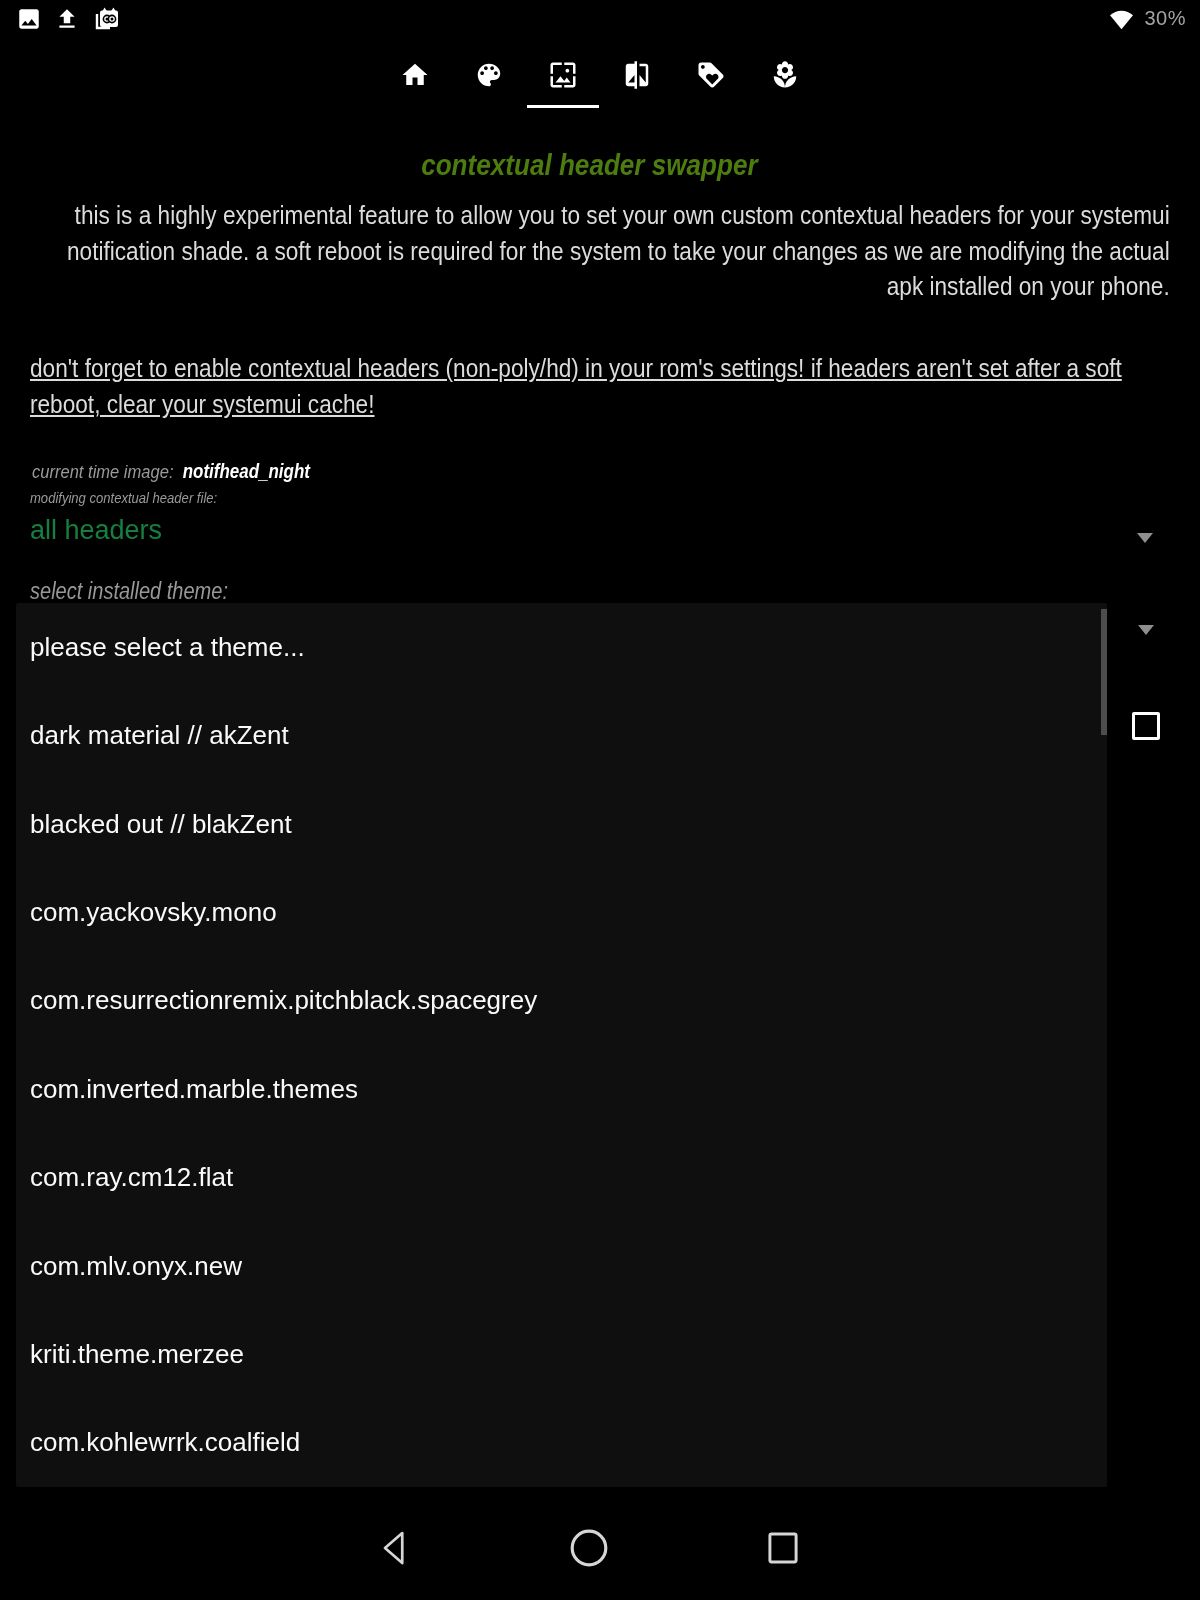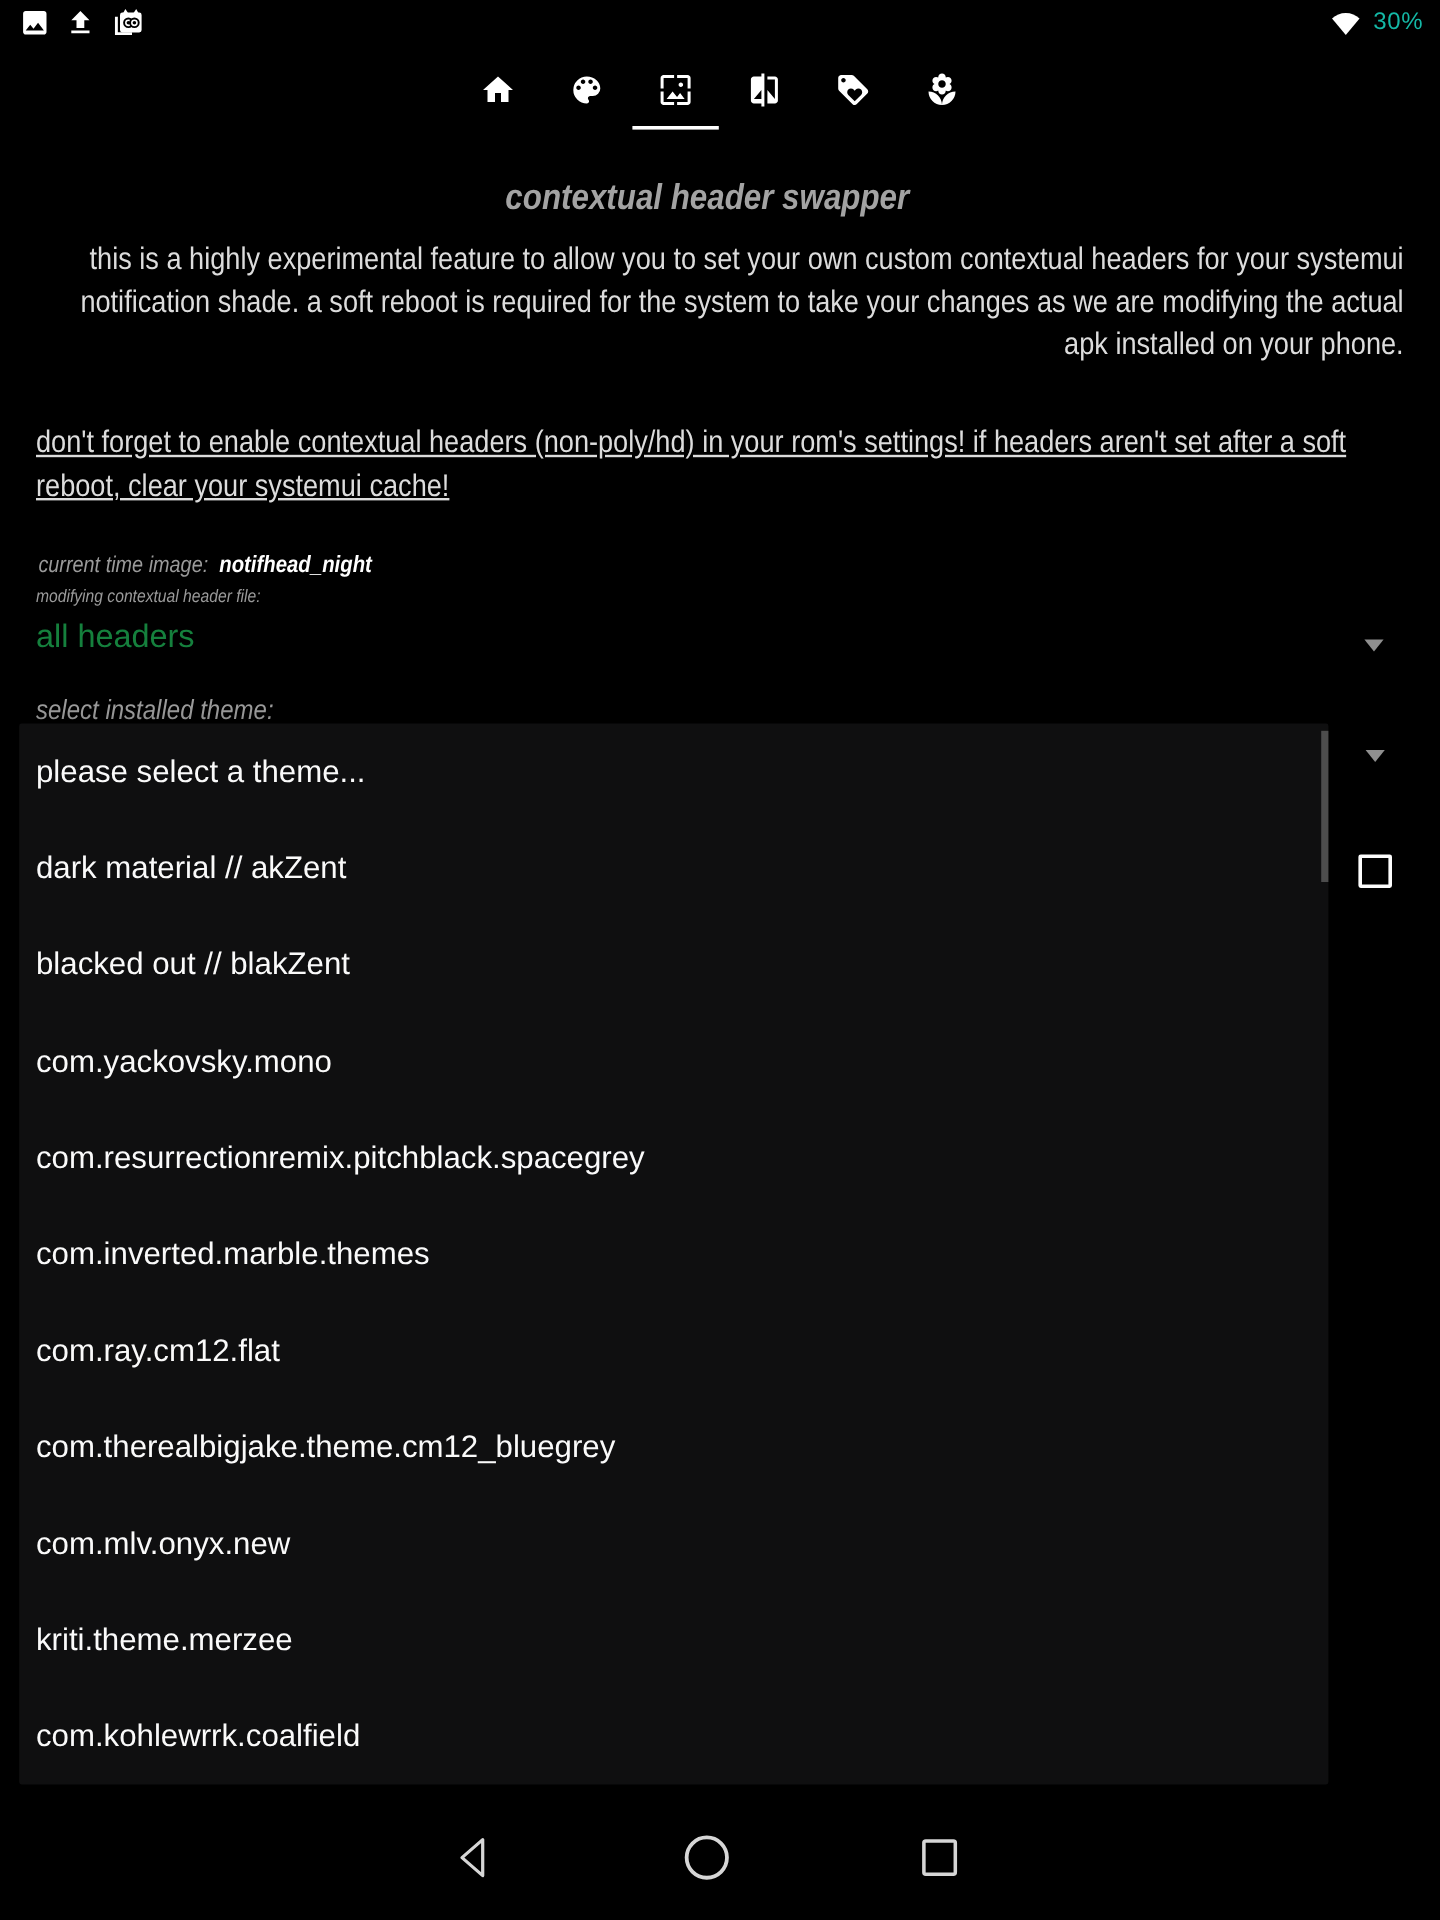--- a/index.html
+++ b/index.html
@@ -5,36 +5,36 @@
   * { margin:0; padding:0; box-sizing:border-box; }
   html,body { width:1200px; height:1600px; background:#000; overflow:hidden; }
   body { font-family:"Liberation Sans","DejaVu Sans",sans-serif; position:relative; color:#fff; }
 
   
   .statusbar { position:absolute; top:0; left:0; width:1200px; height:38px;
                display:flex; justify-content:space-between; align-items:flex-start; }
   .sb-left { display:flex; gap:12px; padding:5px 0 0 16px; align-items:center; }
   .sb-right { display:flex; gap:9px; padding:6px 14px 0 0; align-items:center; }
   .sb-icon { display:block; }
-  .battery-text { font-size:20px; color:#14b8a6; letter-spacing:.5px; }
+  .battery-text { font-size:20px; color:#a3a3a3; letter-spacing:.5px; }
 
   
   .tabbar { position:absolute; top:52px; left:378px; width:444px; height:58px; display:flex; }
   .tab { width:74px; height:58px; display:flex; justify-content:center; align-items:flex-start; padding-top:8px; cursor:pointer; }
   .tab svg { width:30px; height:30px; fill:#fff; }
   .tab-underline { position:absolute; left:149px; bottom:2px; width:72px; height:3px; background:#fff; }
 
   
   .cond-block { display:block; width:1310px; transform:scaleX(0.87); transform-origin:0 0; }
   .cond-inline { display:inline-block; transform:scaleX(0.87); transform-origin:0 50%; white-space:nowrap; }
   .cond-center { display:inline-block; transform:scaleX(0.87); transform-origin:50% 50%; white-space:nowrap; }
 
   
   .page-title { position:absolute; top:148px; left:0; width:1178px; text-align:center;
-                font-size:30px; font-weight:bold; font-style:italic; color:#a3a3a3; }
+                font-size:30px; font-weight:bold; font-style:italic; color:#4d7c0f; }
   .para { position:absolute; left:30px; width:1140px; font-size:26px; line-height:35.5px; color:#dcdcdc; }
   .para1 { top:198px;text-align:right; }
   .para2 { top:351px;text-decoration:underline; }
 
   
   .lbl { color:#9a9a9a; font-style:italic; }
   .row-current { position:absolute; left:32px; top:458px; font-size:19px; line-height:26px; }
   .row-current .val { color:#fff; font-weight:bold; font-style:italic; font-size:19.5px; }
   .row-modifying { position:absolute; left:30px; top:484px; font-size:15px; line-height:28px; }
   .spinner-value { position:absolute; left:30px; top:514px; font-size:27px; color:#15803d; line-height:32px; }
@@ -184,23 +184,20 @@
     </div>
 
     <div class="dd-item">
       <span>com.inverted.marble.themes</span>
     </div>
 
     <div class="dd-item">
       <span>com.ray.cm12.flat</span>
     </div>
 
-    <div class="dd-item">
-      <span>com.therealbigjake.theme.cm12_bluegrey</span>
-    </div>
 
     <div class="dd-item">
       <span>com.mlv.onyx.new</span>
     </div>
 
     <div class="dd-item">
       <span>kriti.theme.merzee</span>
     </div>
 
     <div class="dd-item">

